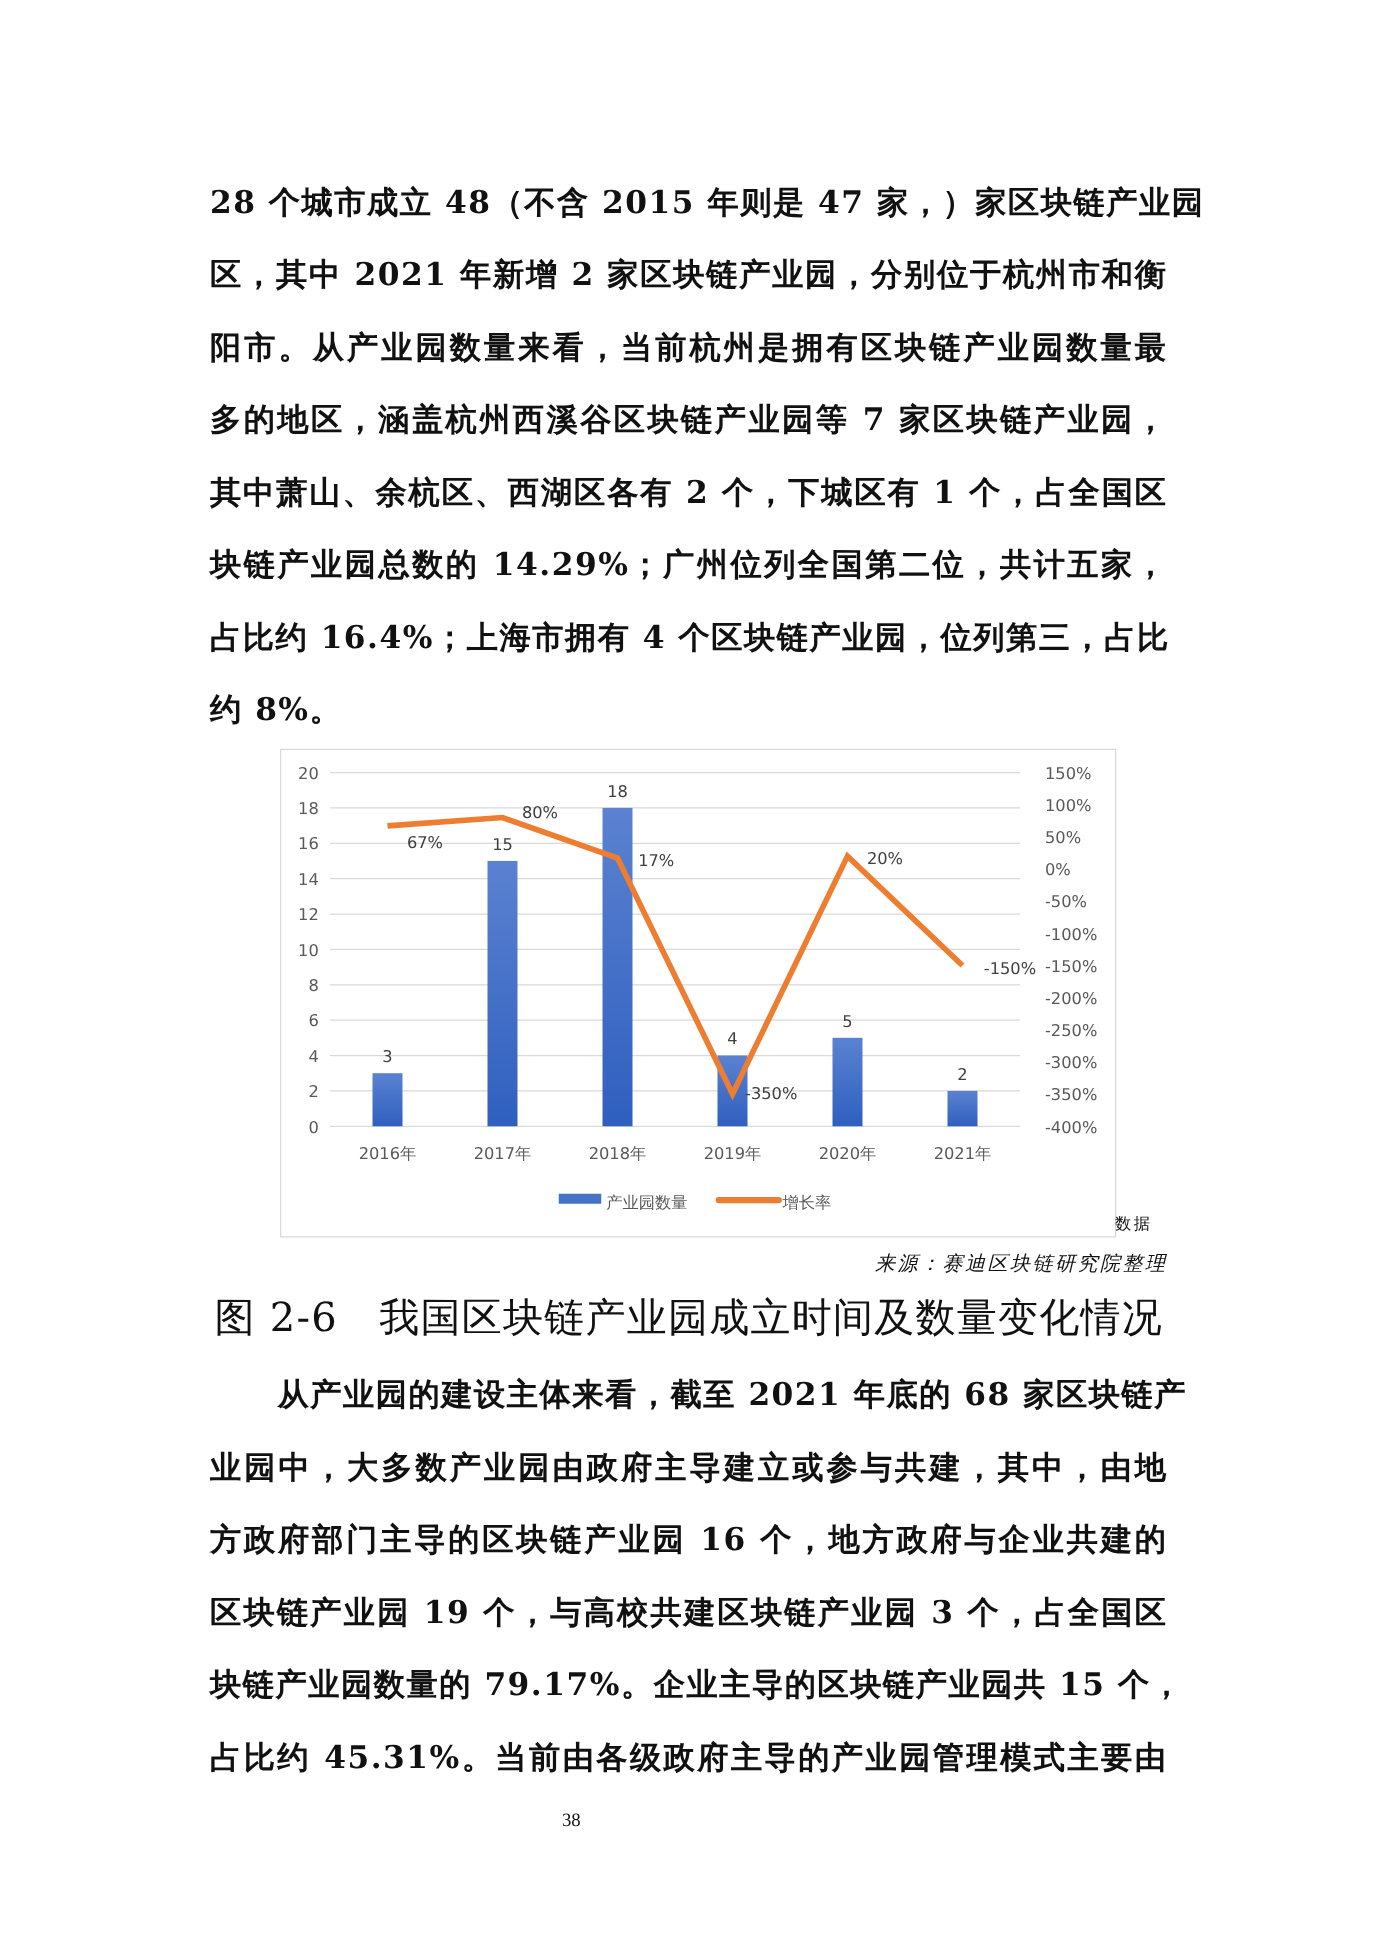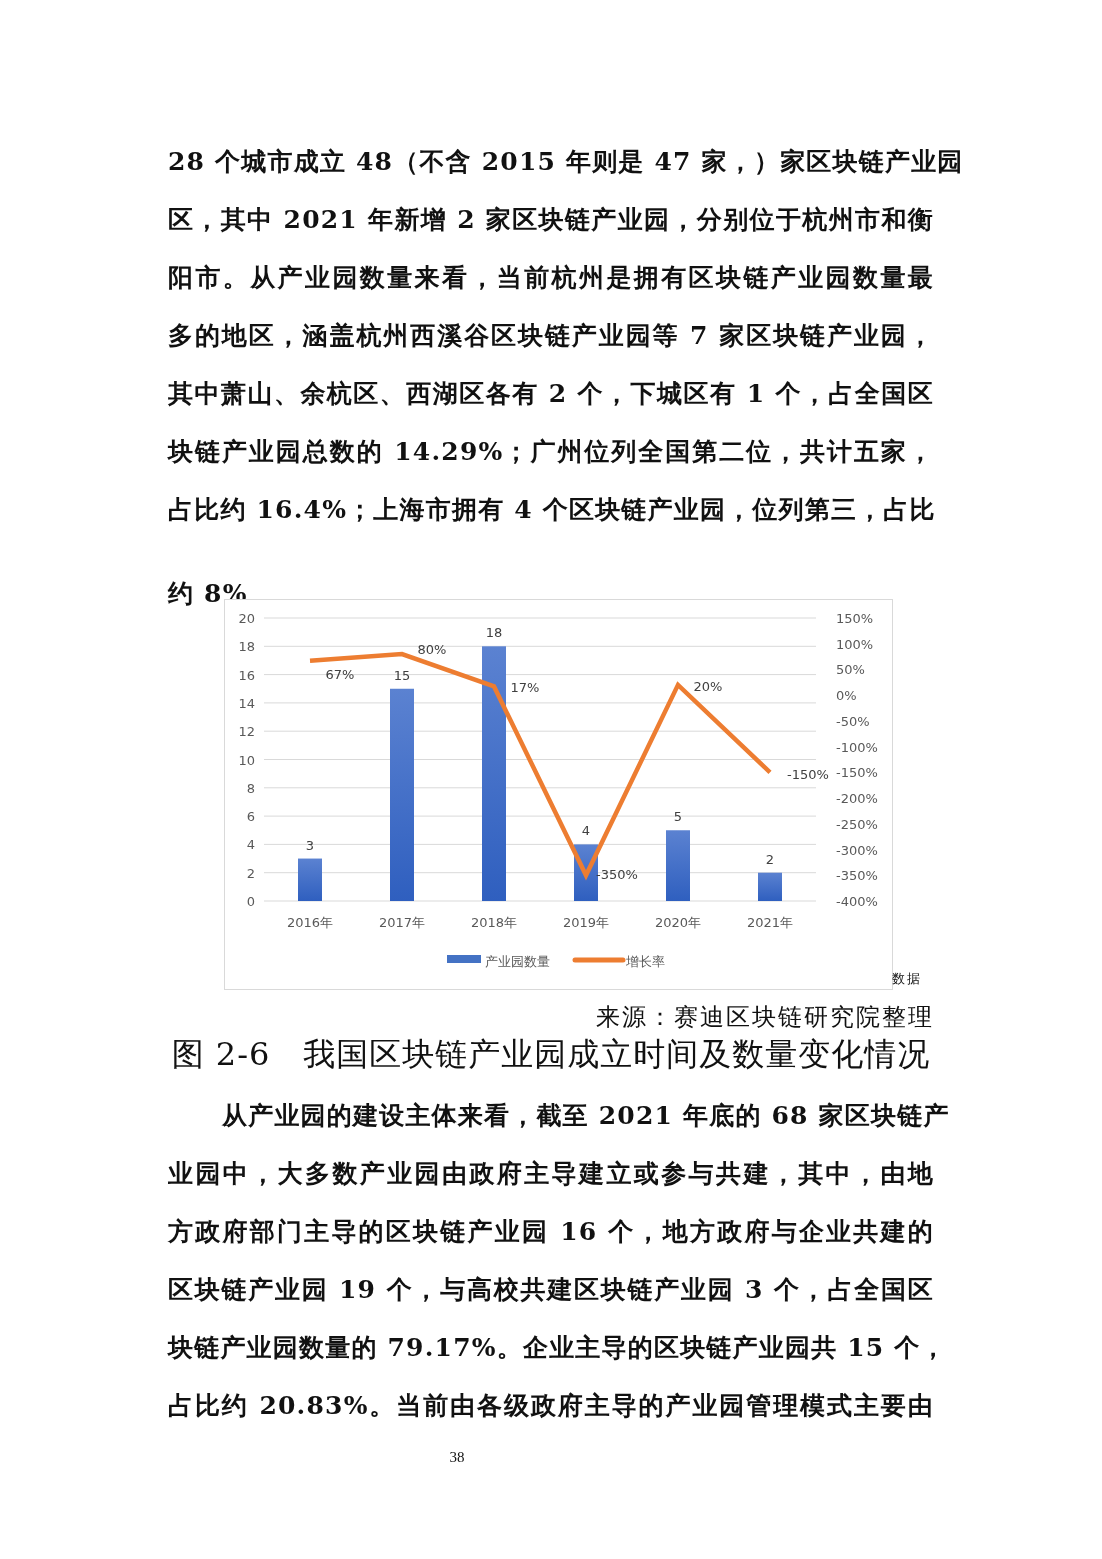--- a/index.html
+++ b/index.html
@@ -5,40 +5,40 @@
   html, body { margin:0; padding:0; background:#ffffff; }
   body { width:1102px; height:1559px; position:relative; overflow:hidden;
          font-family:"DejaVu Serif","Liberation Serif",serif; color:#111; }
   .para-line { position:absolute; left:168px; width:766px; font-size:25px; line-height:30px;
                letter-spacing:1.2px; white-space:nowrap; text-align:justify; text-align-last:justify;font-weight:bold; }
   .para-line.last { text-align-last:left; }
   .chart-frame { position:absolute; left:224px; top:599px; width:667px; height:389px;
                  border:1px solid #d9d9d9; background:#fff; }
   .chart-svg { position:absolute; left:0; top:0; }
   .src-1 { position:absolute; left:892px; top:970px; font-size:13px; letter-spacing:2px; }
-  .src-2 { position:absolute; right:168px; top:1001px; font-size:24px; letter-spacing:2px; }
+  .src-2 { position:absolute; right:168px; top:1001px; font-size:16px; letter-spacing:2px;font-style:italic; }
   .caption { position:absolute; left:0; width:1102px; top:1033px; text-align:center;
              font-size:32px; letter-spacing:1px; }
   .page-num { position:absolute; left:0; width:914px; top:1449px; text-align:center;
               font-size:15px; font-family:"Liberation Serif",serif; }
   .axis-txt { font-family:"DejaVu Sans","Liberation Sans",sans-serif; font-size:13px; fill:#595959; }
   .lbl-txt { font-family:"DejaVu Sans","Liberation Sans",sans-serif; font-size:13px; fill:#404040; }
 </style>
 </head>
 <body>
 
 <div>
   <div class="para-line" style="top:147px">28 个城市成立 48（不含 2015 年则是 47 家，）家区块链产业园</div>
   <div class="para-line" style="top:205px">区，其中 2021 年新增 2 家区块链产业园，分别位于杭州市和衡</div>
   <div class="para-line" style="top:263px">阳市。从产业园数量来看，当前杭州是拥有区块链产业园数量最</div>
   <div class="para-line" style="top:321px">多的地区，涵盖杭州西溪谷区块链产业园等 7 家区块链产业园，</div>
   <div class="para-line" style="top:379px">其中萧山、余杭区、西湖区各有 2 个，下城区有 1 个，占全国区</div>
   <div class="para-line" style="top:437px">块链产业园总数的 14.29%；广州位列全国第二位，共计五家，</div>
   <div class="para-line" style="top:495px">占比约 16.4%；上海市拥有 4 个区块链产业园，位列第三，占比</div>
-  <div class="para-line last" style="top:579px">约 8%。</div>
+  <div class="para-line last" style="top:553px">约 8%。</div>
 </div>
 
 <div class="chart-frame">
   <svg class="chart-svg" id="chart" width="667" height="389">
       <defs>
         <linearGradient id="barGrad" x1="0" y1="0" x2="0" y2="1">
           <stop offset="0" stop-color="#5b82d1"></stop>
           <stop offset="1" stop-color="#2f5fbf"></stop>
         </linearGradient>
       </defs>
@@ -112,16 +112,16 @@
 <div class="src-2">来源：赛迪区块链研究院整理</div>
 
 <div class="caption">图 2-6　我国区块链产业园成立时间及数量变化情况</div>
 
 <div>
   <div class="para-line" style="top:1101px; left:222px; width:712px">从产业园的建设主体来看，截至 2021 年底的 68 家区块链产</div>
   <div class="para-line" style="top:1159px">业园中，大多数产业园由政府主导建立或参与共建，其中，由地</div>
   <div class="para-line" style="top:1217px">方政府部门主导的区块链产业园 16 个，地方政府与企业共建的</div>
   <div class="para-line" style="top:1275px">区块链产业园 19 个，与高校共建区块链产业园 3 个，占全国区</div>
   <div class="para-line" style="top:1333px">块链产业园数量的 79.17%。企业主导的区块链产业园共 15 个，</div>
-  <div class="para-line" style="top:1391px">占比约 20.83%。当前由各级政府主导的产业园管理模式主要由</div>
+  <div class="para-line" style="top:1391px">占比约 45.31%。当前由各级政府主导的产业园管理模式主要由</div>
 </div>
 
 <div class="page-num">38</div>
 
 </body></html>

